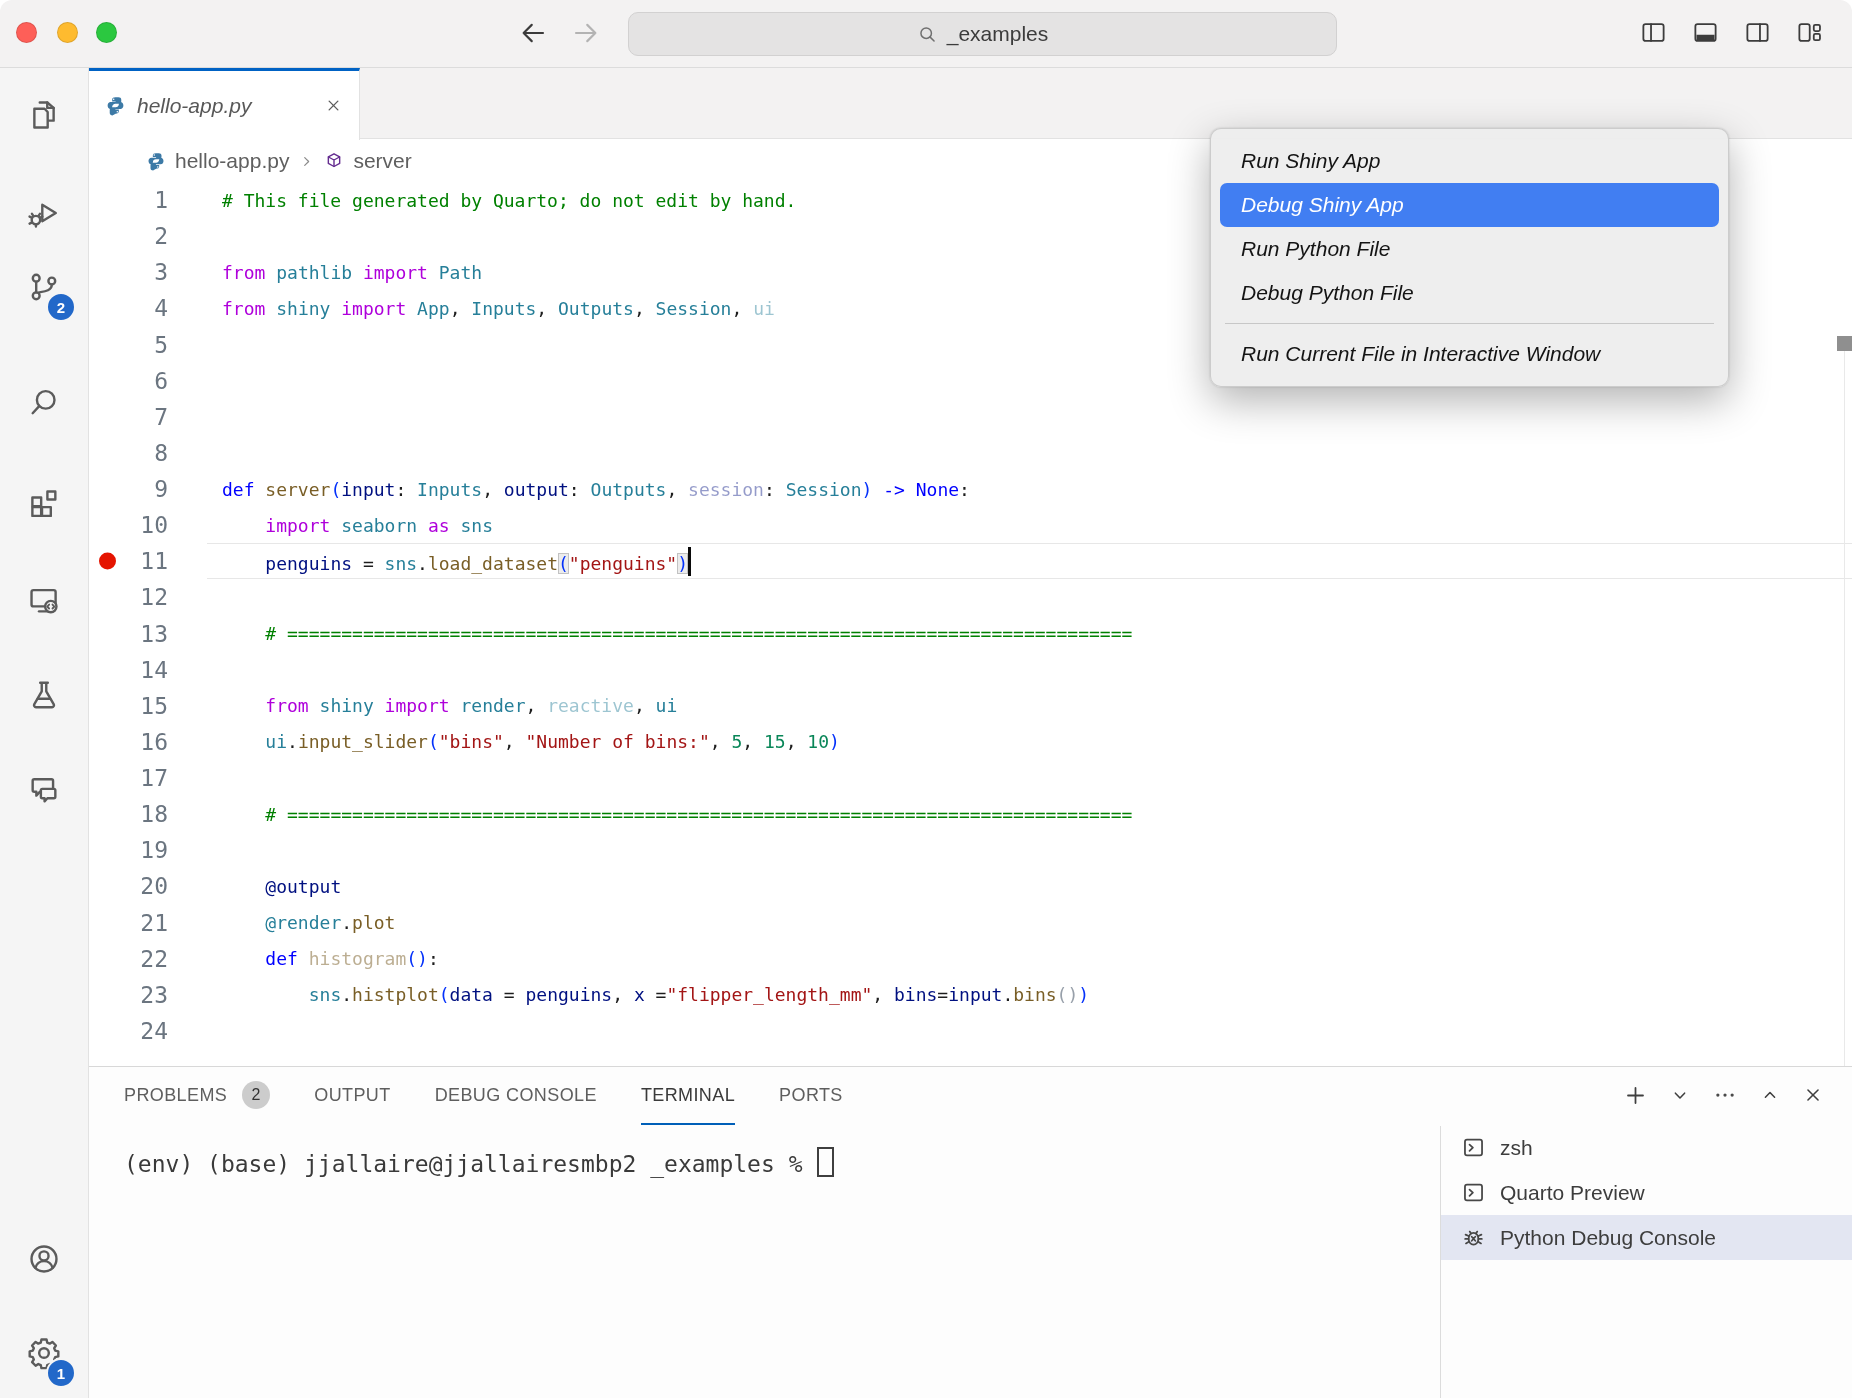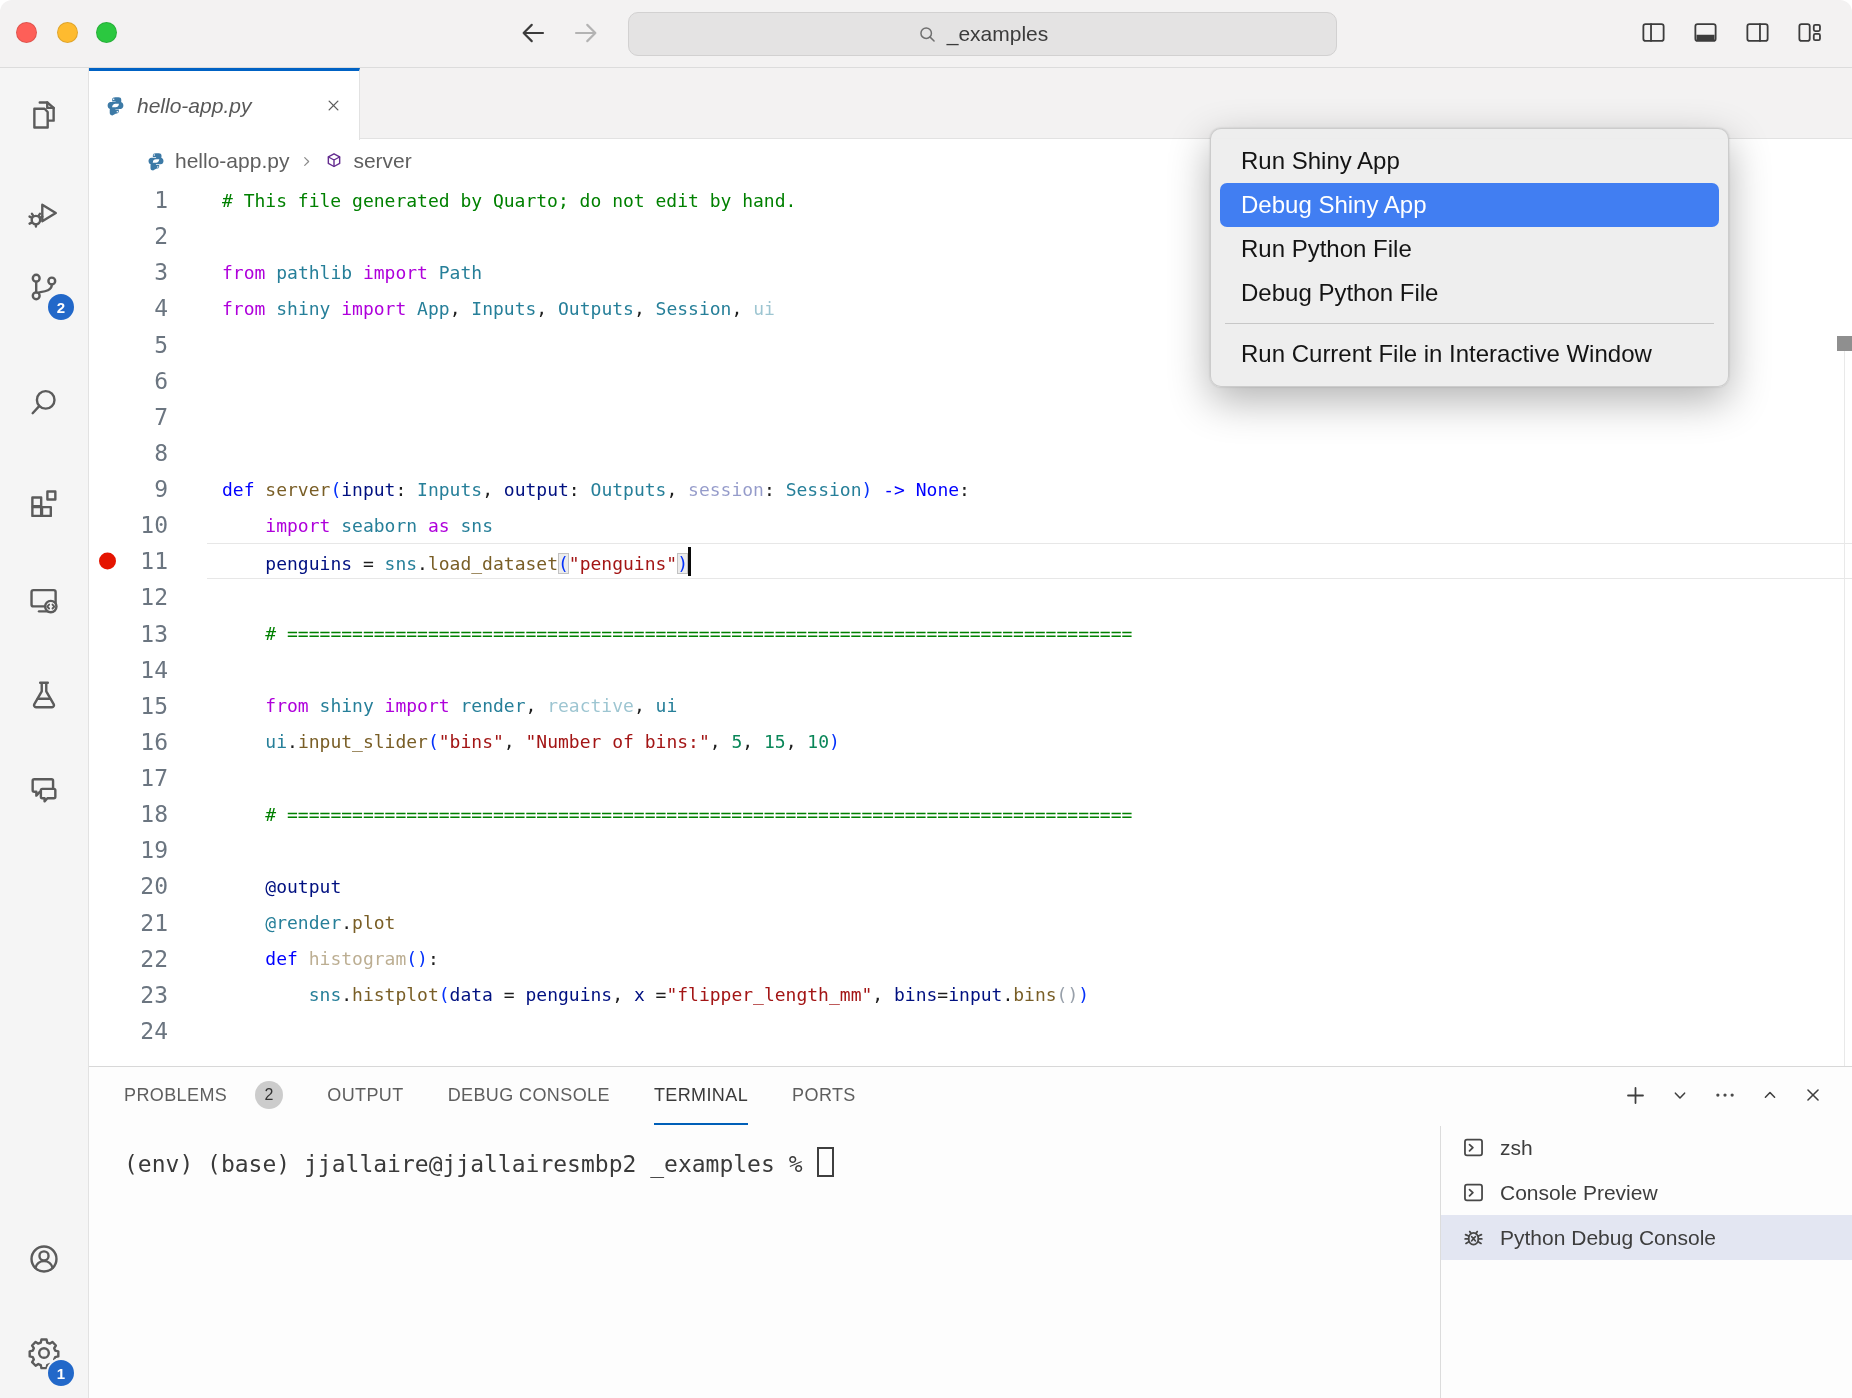--- a/index.html
+++ b/index.html
@@ -62,28 +62,28 @@
   .tk-str{color:#a31515;} .tk-num{color:#098658;} .tk-pl{color:#1d1d1d;}
   .tk-brk{color:#0431fa;} .tk-brk2{color:#98a0aa;}
   .tk-brkm{color:#0431fa;background:#ececec;box-shadow:inset 0 0 0 1px #c2c2c2;}
   .caret{display:inline-block;width:2.5px;height:29px;background:#0a0a0a;vertical-align:-6px;}
   .sdeco-thumb{position:absolute;left:1837px;top:336px;width:15px;height:15px;background:#8f8f8f;}
   .sdeco-line{position:absolute;left:1844px;top:351px;width:1px;height:715px;background:#e9e9e9;}
 
   
   .menu{position:absolute;left:1210px;top:128px;width:519px;background:rgba(237,237,237,.97);border:1px solid rgba(0,0,0,.14);
         border-radius:11px;box-shadow:0 14px 42px rgba(0,0,0,.3),0 0 2px rgba(0,0,0,.18);padding:10px 0;z-index:30;box-sizing:border-box;}
-  .mi{height:44px;display:flex;align-items:center;margin:0 9px;padding:0 21px;border-radius:7px;font-size:24px;color:#141414;white-space:nowrap;}
+  .mi{height:44px;display:flex;align-items:center;margin:0 9px;padding:0 21px;border-radius:7px;font-size:21px;color:#141414;white-space:nowrap;font-style:italic;}
   .mi.sel{background:#417ef2;color:#fff;}
   .msep{height:1px;background:#c7c7c7;margin:8px 14px;}
 
   
   .panel{position:absolute;left:89px;top:1066px;right:0;bottom:0;background:#fdfdfd;border-top:1px solid #d8d8d8;box-sizing:border-box;}
   .phead{position:absolute;left:0;top:0;right:0;height:58px;display:flex;align-items:stretch;padding-left:35px;gap:44px;}
-  .ptab{display:flex;align-items:center;gap:28px;font-size:18px;letter-spacing:.4px;color:#5e5e5e;border-bottom:2.5px solid transparent;}
+  .ptab{display:flex;align-items:center;gap:15px;font-size:18px;letter-spacing:.4px;color:#5e5e5e;border-bottom:2.5px solid transparent;}
   .ptab.active{color:#3a3a3a;border-bottom-color:#005fb8;}
   .pbadge{width:28px;height:28px;border-radius:50%;background:#ccc;color:#333;font-size:16px;display:flex;align-items:center;justify-content:center;}
   .pacts{position:absolute;right:28px;top:15px;display:flex;gap:21px;align-items:center;}
   .pacts svg{stroke:#3f3f3f;}
   .tline{position:absolute;left:35px;top:80px;font-family:"DejaVu Sans Mono",monospace;font-size:23px;color:#3a3a3a;white-space:pre;}
   .tcur{display:inline-block;width:13px;height:26px;border:2px solid #3f3f3f;vertical-align:-5px;margin-left:14px;}
   .sash{position:absolute;left:1440px;top:1126px;width:1px;height:272px;background:#dcdcdc;z-index:5;}
   .tlist{position:absolute;left:1352px;top:58px;right:0;}
   .trow{height:45px;display:flex;align-items:center;gap:14px;padding-left:20px;font-size:21px;color:#3d3d3d;text-align:center;}
   .trow.sel{background:#e3e6f2;}
@@ -508,21 +508,21 @@
           </span>
           <span>zsh</span>
         </div>
         <div class="trow">
           <span class="ic">
             <svg viewBox="0 0 24 24" width="25" height="25">
               <rect x="3.8" y="4.4" width="16.4" height="15.2" rx="2"></rect>
               <path d="M8.2 9.2l3.2 3-3.2 3"></path>
             </svg>
           </span>
-          <span>Console Preview</span>
+          <span>Quarto Preview</span>
         </div>
         <div class="trow sel">
           <span class="ic">
             <svg viewBox="0 0 24 24" width="25" height="25">
               <ellipse cx="12" cy="13.2" rx="4.7" ry="5.7"></ellipse>
               <path d="M9.6 8.2L8.4 6.3M14.4 8.2l1.2-1.9M7.3 10.6L4.4 9.2M7.3 13.4H4M7.5 16.1l-2.7 1.6M16.7 10.6l2.9-1.4M16.7 13.4H20M16.5 16.1l2.7 1.6M10.3 11.3l3.4 3.8M13.7 11.3l-3.4 3.8"></path>
             </svg>
           </span>
           <span>Python Debug Console</span>
         </div>

